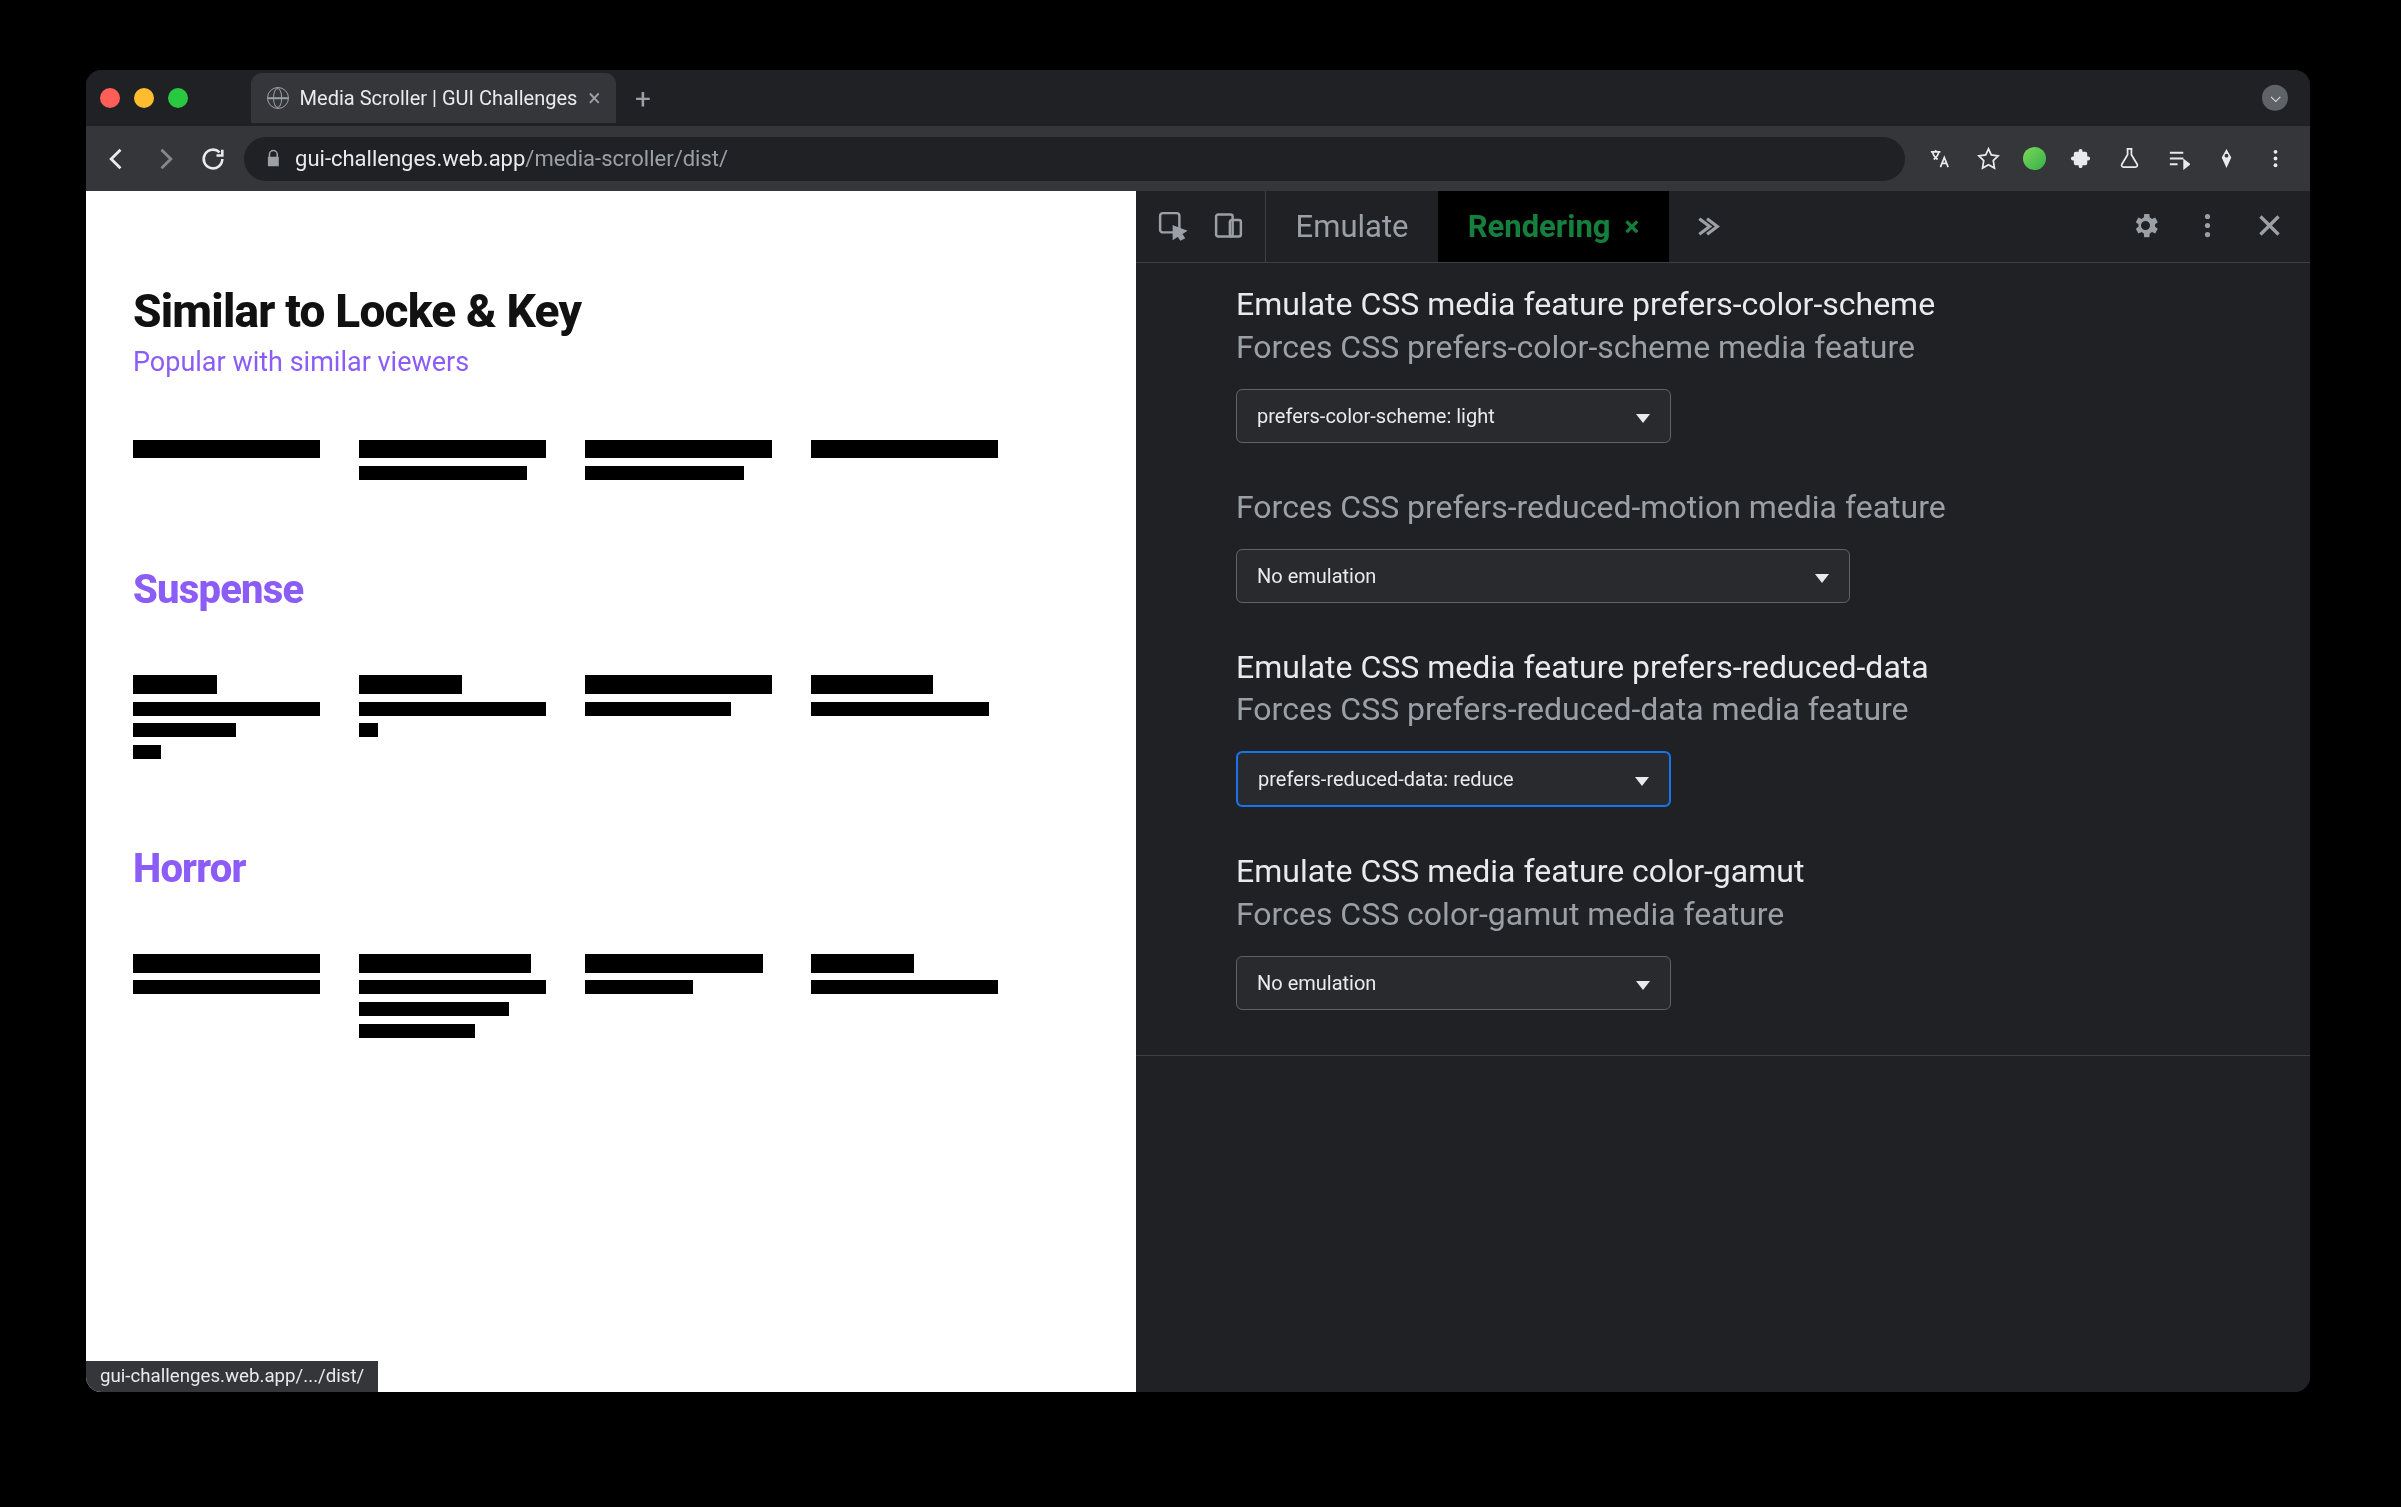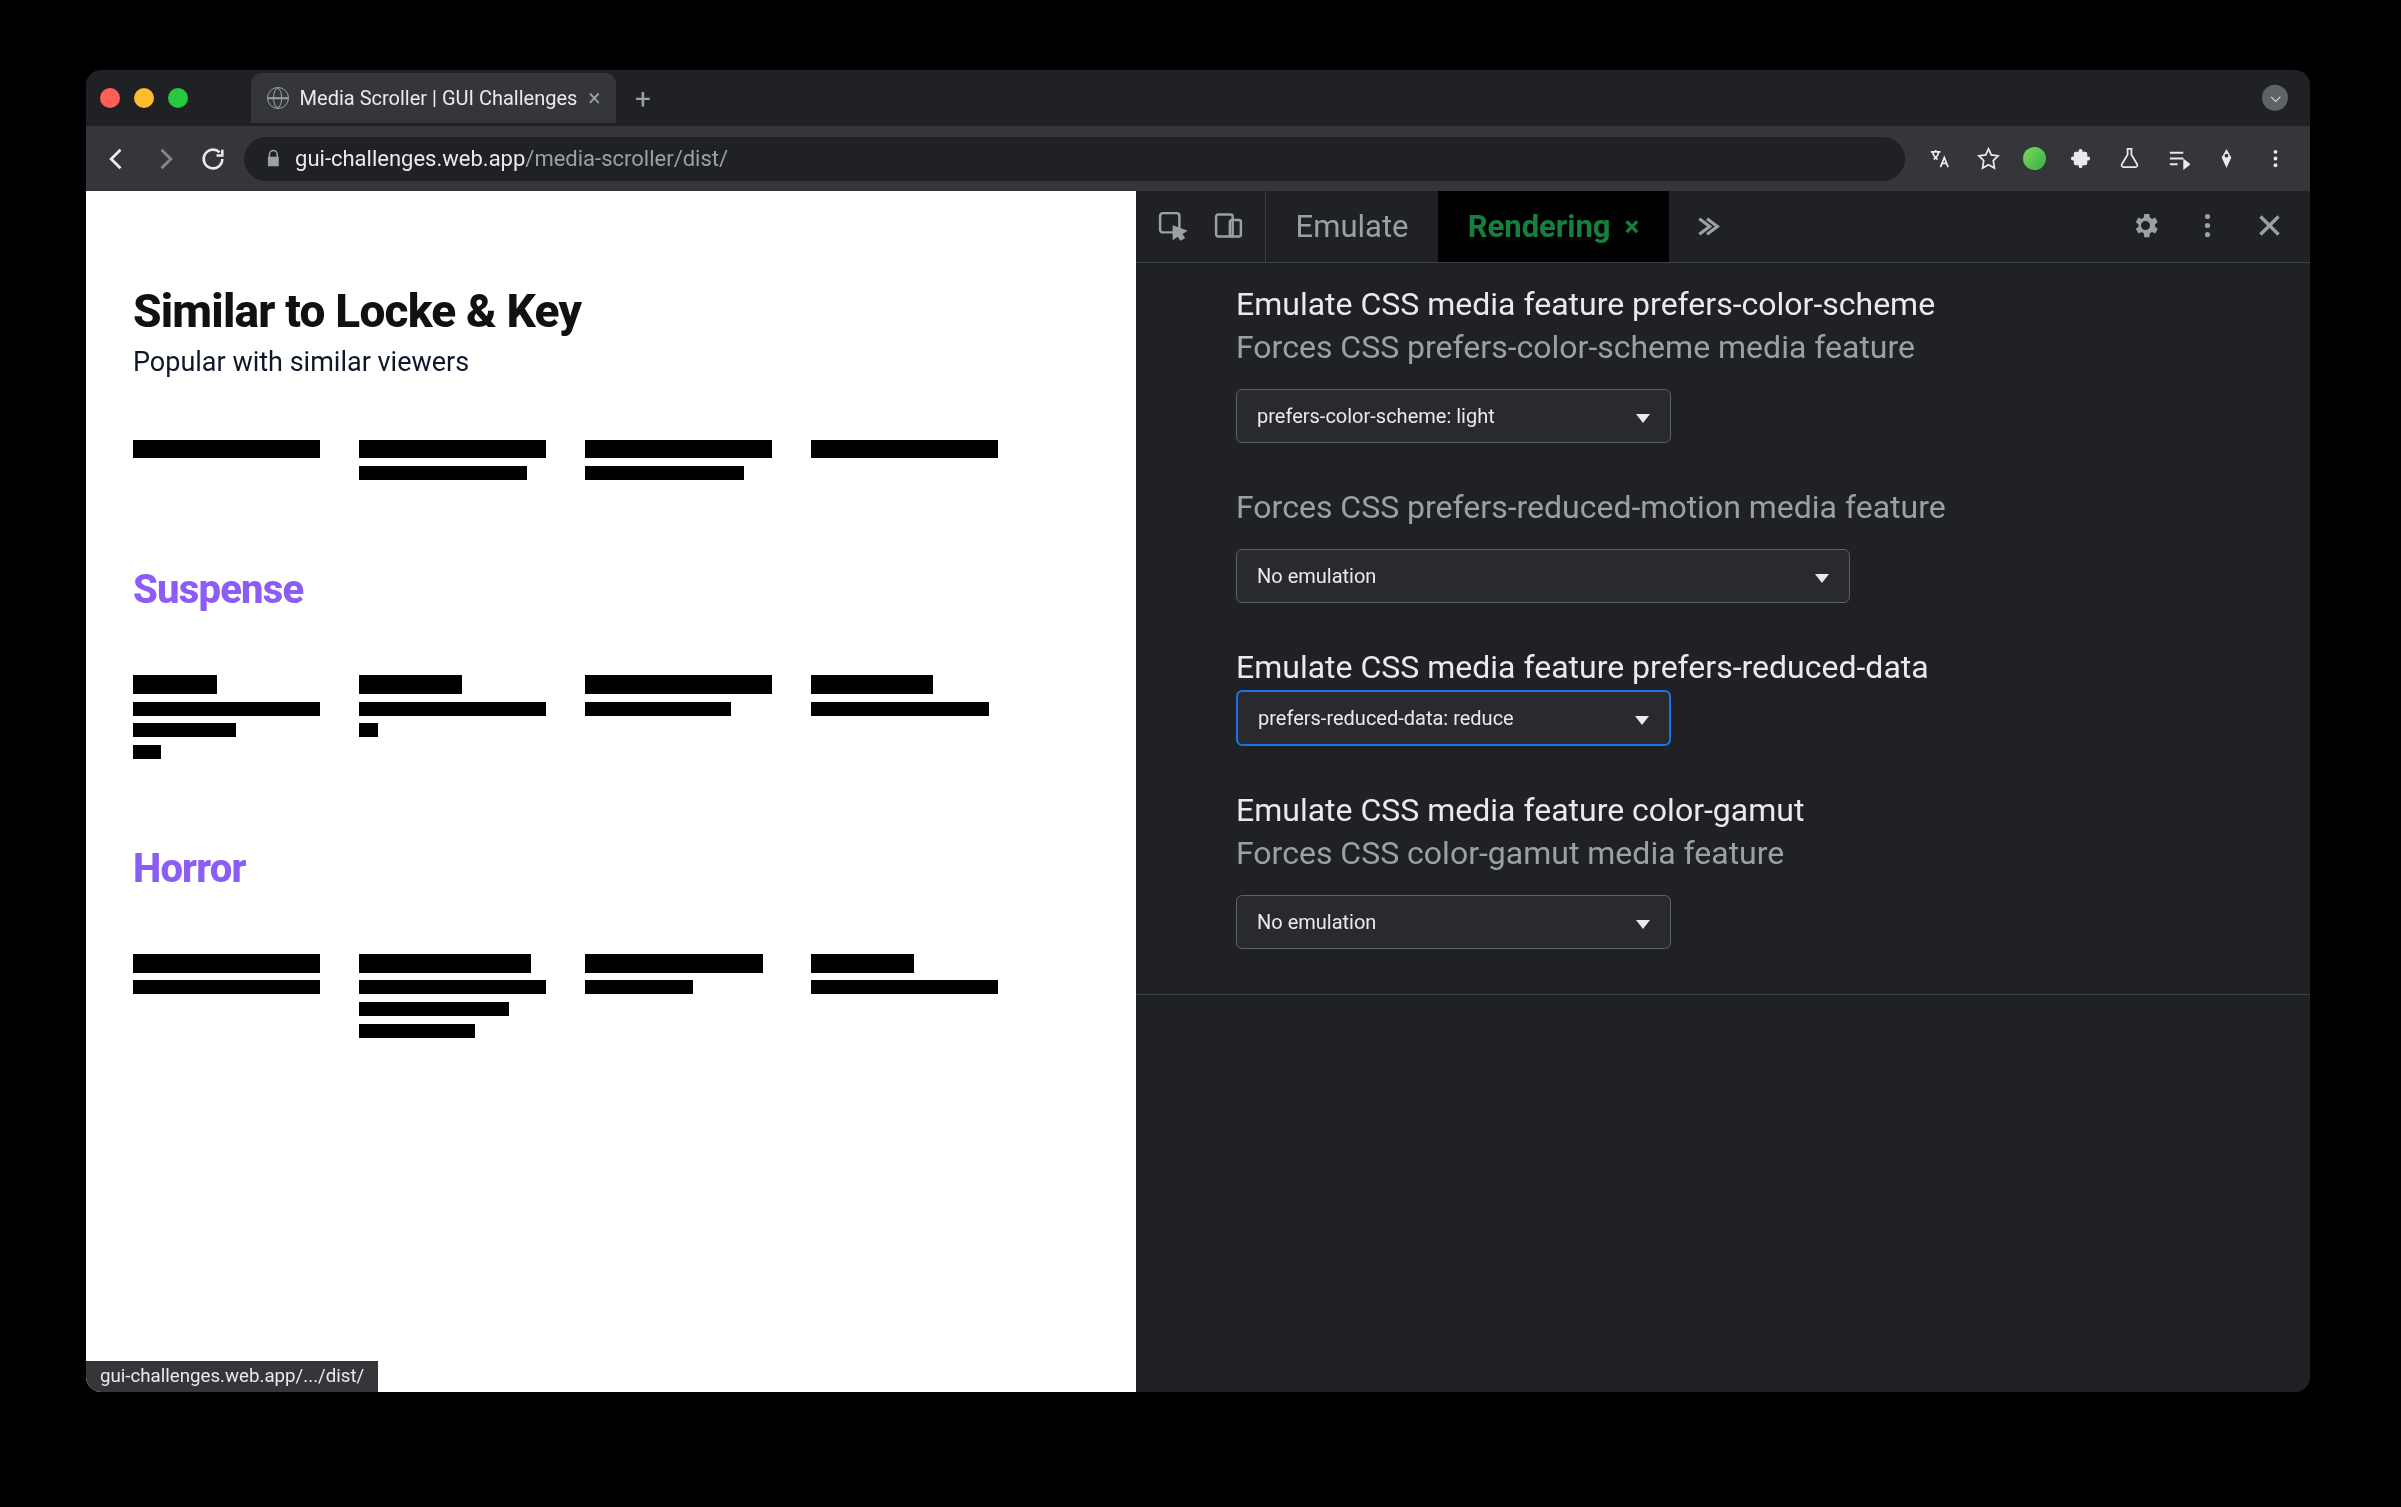--- a/index.html
+++ b/index.html
@@ -105,21 +105,21 @@
   padding: 93px 0 0 47px;
   position:relative;
 }
 .status-pill {
   position:absolute; left:0; bottom:0;
   background:#35363a; color:#e8eaed;
   font-size:18.7px; padding:4.7px 14px;
 }
 .section { margin-bottom: 78px; }
 .h1 { font-size:46px; font-weight:800; color:#111; letter-spacing:-0.8px; }
-.subt { font-size:27px; color:#0f172a; margin-top:7.8px; }
+.subt { font-size:27px; color:#8b5cf6; margin-top:7.8px; }
 .h2 { font-size:40px; font-weight:800; color:#8b5cf6; letter-spacing:-0.8px; }
 .scroller { display:flex; gap:39px; margin-top:62px; }
 .card { width:187px; }
 .bar { background:#000; height:18.7px; margin-bottom:7.8px; }
 .bar.thin { height:14px; }
 
 .devtools {
   flex:1;
   background:#202124;
   display:flex;
@@ -383,21 +383,21 @@
       <div class="dt-body">
         <div id="settings">
             <div class="setting"><div class="setting-title">Emulate CSS media feature prefers-color-scheme</div><div class="setting-desc">Forces CSS prefers-color-scheme media feature</div><div class="select">
                 <span>prefers-color-scheme: light</span>
                 <span class="caret"></span>
               </div></div>
             <div class="setting"><div class="setting-desc">Forces CSS prefers-reduced-motion media feature</div><div class="select wide">
                 <span>No emulation</span>
                 <span class="caret"></span>
               </div></div>
-            <div class="setting"><div class="setting-title">Emulate CSS media feature prefers-reduced-data</div><div class="select focused">
+            <div class="setting"><div class="setting-title">Emulate CSS media feature prefers-reduced-data</div><div class="setting-desc">Forces CSS prefers-reduced-data media feature</div><div class="select focused">
                 <span>prefers-reduced-data: reduce</span>
                 <span class="caret"></span>
               </div></div>
             <div class="setting"><div class="setting-title">Emulate CSS media feature color-gamut</div><div class="setting-desc">Forces CSS color-gamut media feature</div><div class="select">
                 <span>No emulation</span>
                 <span class="caret"></span>
               </div></div>
           </div>
         <hr class="divider">
       </div>

